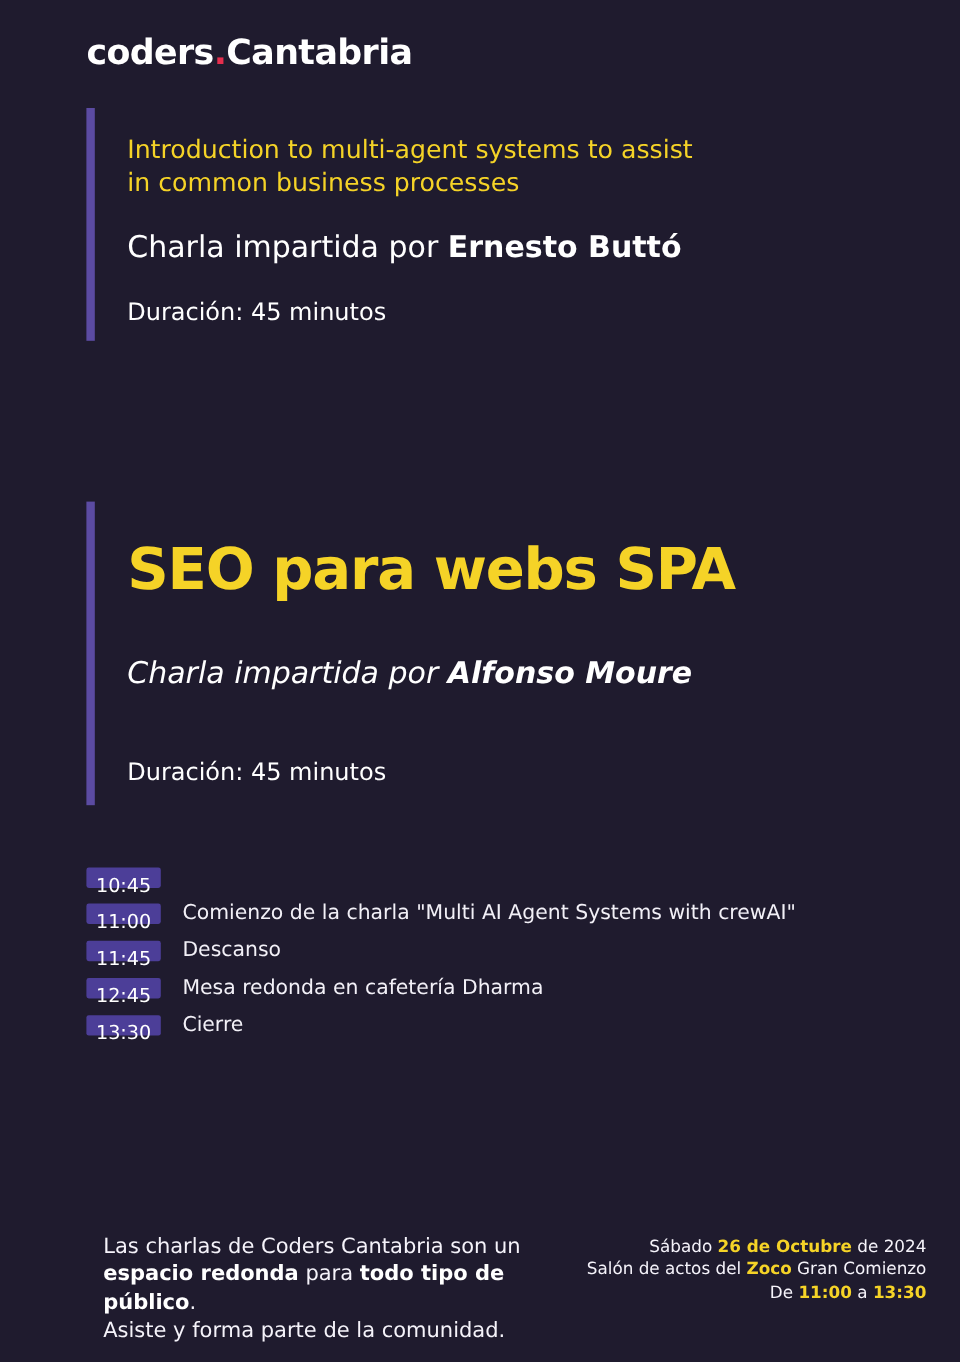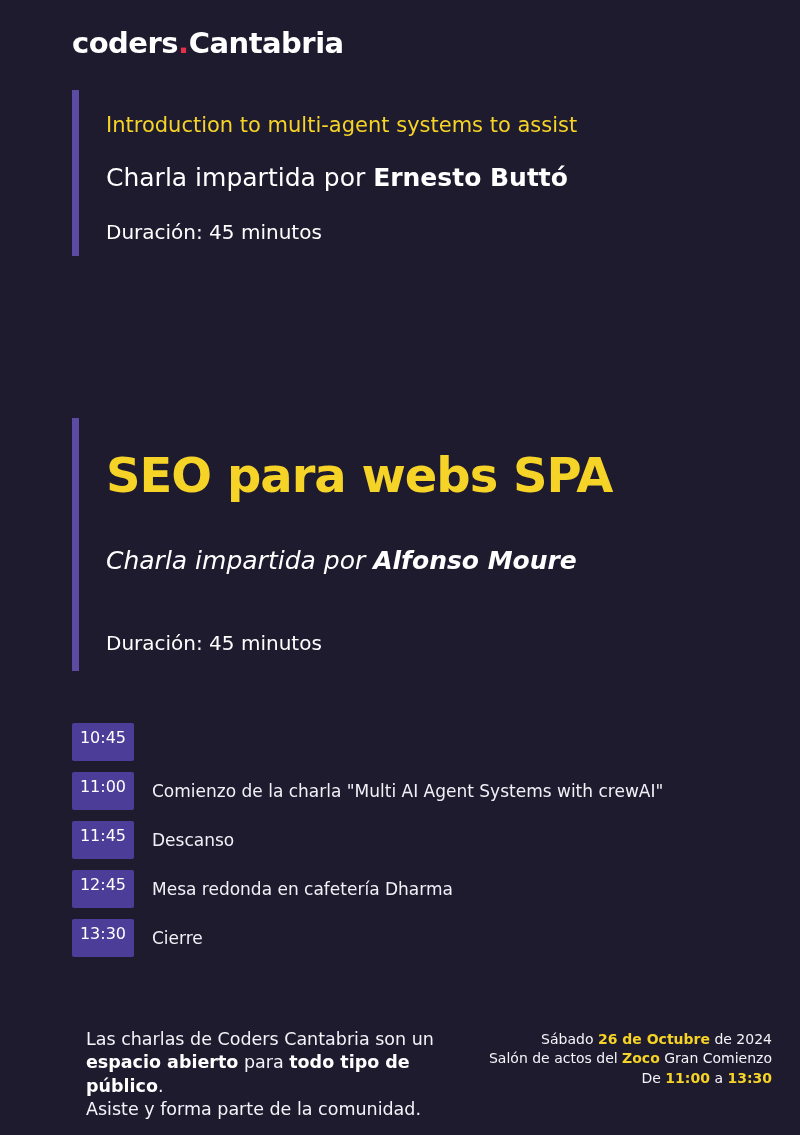--- a/index.html
+++ b/index.html
@@ -63,21 +63,21 @@
   
   .schedule{
     position:absolute;left:72px;top:723px;
     list-style:none;
   }
   .schedule .row{
     display:flex;align-items:center;
     margin-bottom:11px;
   }
   .schedule .time{
-    width:62px;height:38px;line-height:29px;
+    width:62px;height:17px;line-height:29px;
     text-align:center;
     background:var(--purple-badge);
     color:#ffffff;font-size:16px;
     border-radius:2px;
     flex:0 0 auto;
   }
   .schedule .label{
     margin-left:18px;
     font-size:17px;color:#f2f0f7;
   }
@@ -98,20 +98,21 @@
 </head>
 <body>
 
 <div class="page">
 
   <div class="logo"><span>coders</span><span class="dot">.</span><span>Cantabria</span></div>
 
   <section class="talk talk1">
     <p class="talk-subtitle">
       <span class="line">Introduction to multi-agent systems to assist</span>
+      <span class="line">in common business processes</span>
     </p>
     <p class="speaker"><span>Charla impartida por </span><b>Ernesto Buttó</b></p>
     <p class="duration">Duración: 45 minutos</p>
   </section>
 
   <section class="talk talk2">
     <h1 class="talk-title">SEO para webs SPA</h1>
     <p class="speaker"><span>Charla impartida por </span><b>Alfonso Moure</b></p>
     <p class="duration">Duración: 45 minutos</p>
   </section>
@@ -133,21 +134,21 @@
       <span class="label">Mesa redonda en cafetería Dharma</span>
     </li>
     <li class="row">
       <span class="time">13:30</span>
       <span class="label">Cierre</span>
     </li>
   </ul>
 
   <div class="foot-left">
     <span>Las charlas de Coders Cantabria son un</span><br>
-    <b>espacio abierto</b><span> para </span><b>todo tipo de público</b><span>.</span><br>
+    <b>espacio redonda</b><span> para </span><b>todo tipo de público</b><span>.</span><br>
     <span>Asiste y forma parte de la comunidad.</span>
   </div>
 
   <div class="foot-right">
     <span>Sábado </span><span class="hl">26 de Octubre</span><span> de 2024</span><br>
     <span>Salón de actos del </span><span class="hl">Zoco</span><span> Gran Comienzo</span><br>
     <span>De </span><span class="hl">11:00</span><span> a </span><span class="hl">13:30</span>
   </div>
 
 </div>

